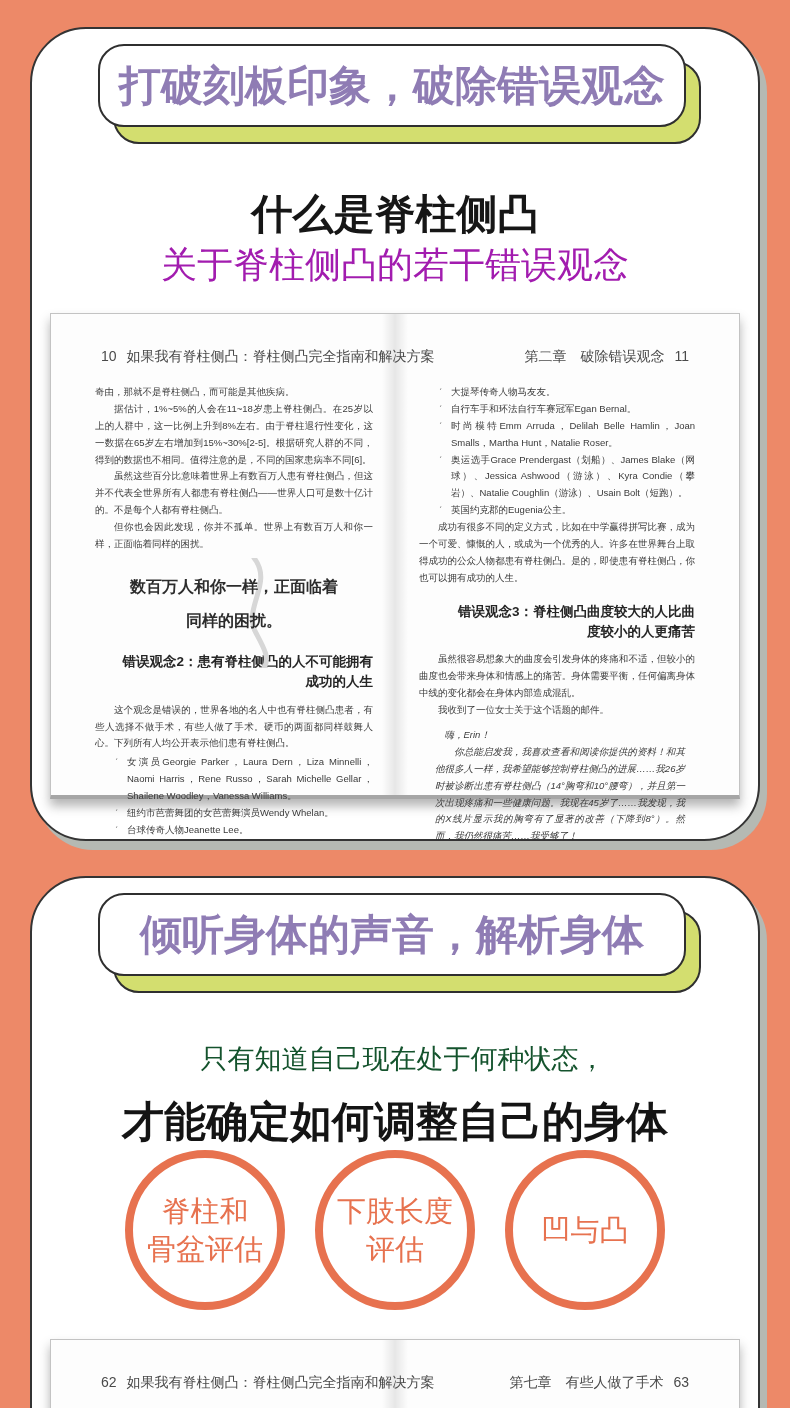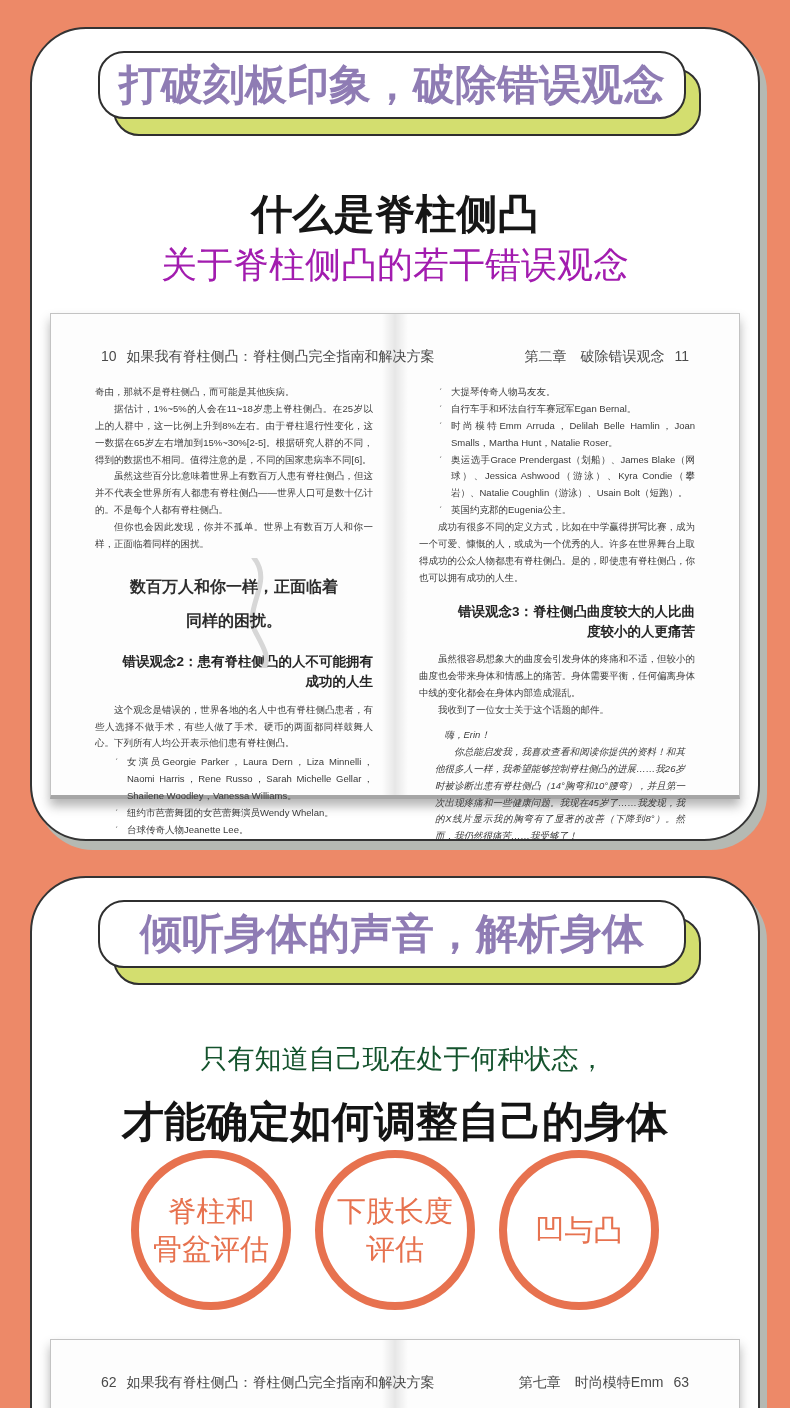--- a/index.html
+++ b/index.html
@@ -11,21 +11,21 @@
   }
   .card{
     position:absolute;left:30px;width:726px;background:#ffffff;
     border:2px solid #343434;border-radius:56px;
     box-shadow:7px 9px 0 #b5b9b3;
   }
   #card1{top:27px;height:810px;}
   #card2{top:876px;height:700px;}
 
   
-  .badge{position:absolute;left:66px;top:22px;width:588px;height:68px;}
+  .badge{position:absolute;left:66px;top:15px;width:588px;height:83px;}
   .badge .badge-shadow{
     position:absolute;left:15px;top:17px;width:100%;height:100%;
     background:#D3DE6F;border:2px solid #2f2f2f;border-radius:26px;box-sizing:border-box;
   }
   .badge .badge-face{
     position:absolute;left:0;top:0;width:100%;height:100%;
     background:#ffffff;border:2px solid #2f2f2f;border-radius:26px;box-sizing:border-box;
     display:flex;align-items:center;justify-content:center;
   }
   .badge-label{font-size:42px;font-weight:bold;color:#8F7CB4;white-space:nowrap;}
@@ -61,21 +61,21 @@
   .quote .curve{position:absolute;left:50%;top:-12px;transform:translateX(6px);z-index:0;}
   .quote span{position:relative;z-index:1;display:block;}
   ul.blist{list-style:none;margin:2px 0 0;padding:0 0 0 22px;}
   ul.blist li{position:relative;padding-left:10px;text-align:justify;}
   .bullet-ic{position:absolute;left:-2px;top:0;color:#777;font-size:9px;}
   .letter{font-style:italic;padding:8px 10px 0 16px;}
   .letter p{margin:0;text-indent:2em;text-align:justify;}
   .letter .salute{text-indent:1em;}
 
   
-  .circles{position:absolute;top:272px;left:0;width:100%;display:flex;justify-content:center;gap:24px;}
+  .circles{position:absolute;top:272px;left:0;width:100%;display:flex;justify-content:center;gap:30px;}
   .circle{
     width:144px;height:144px;border:8px solid #E7724F;border-radius:50%;background:#ffffff;
     display:flex;flex-direction:column;align-items:center;justify-content:center;
     color:#E7724F;font-size:29px;line-height:1.32;text-align:center;white-space:nowrap;
   }
 </style>
 </head>
 <body>
 
 <div class="card" id="card1">
@@ -177,19 +177,19 @@
     <div class="page pleft">
       <div class="page-header">
         <span class="pgno">62</span>
         <span>如果我有脊柱侧凸：脊柱侧凸完全指南和解决方案</span>
       </div>
       <div class="book-h" style="text-indent:0;margin-top:22px;">脊柱和骨盆评估</div>
     </div>
 
     <div class="page pright">
       <div class="page-header rt">
-        <span>第七章　时尚模特Emm</span>
+        <span>第七章　有些人做了手术</span>
         <span class="pgno">63</span>
       </div>
 
     </div>
   </div>
 </div>
 
 </body></html>

